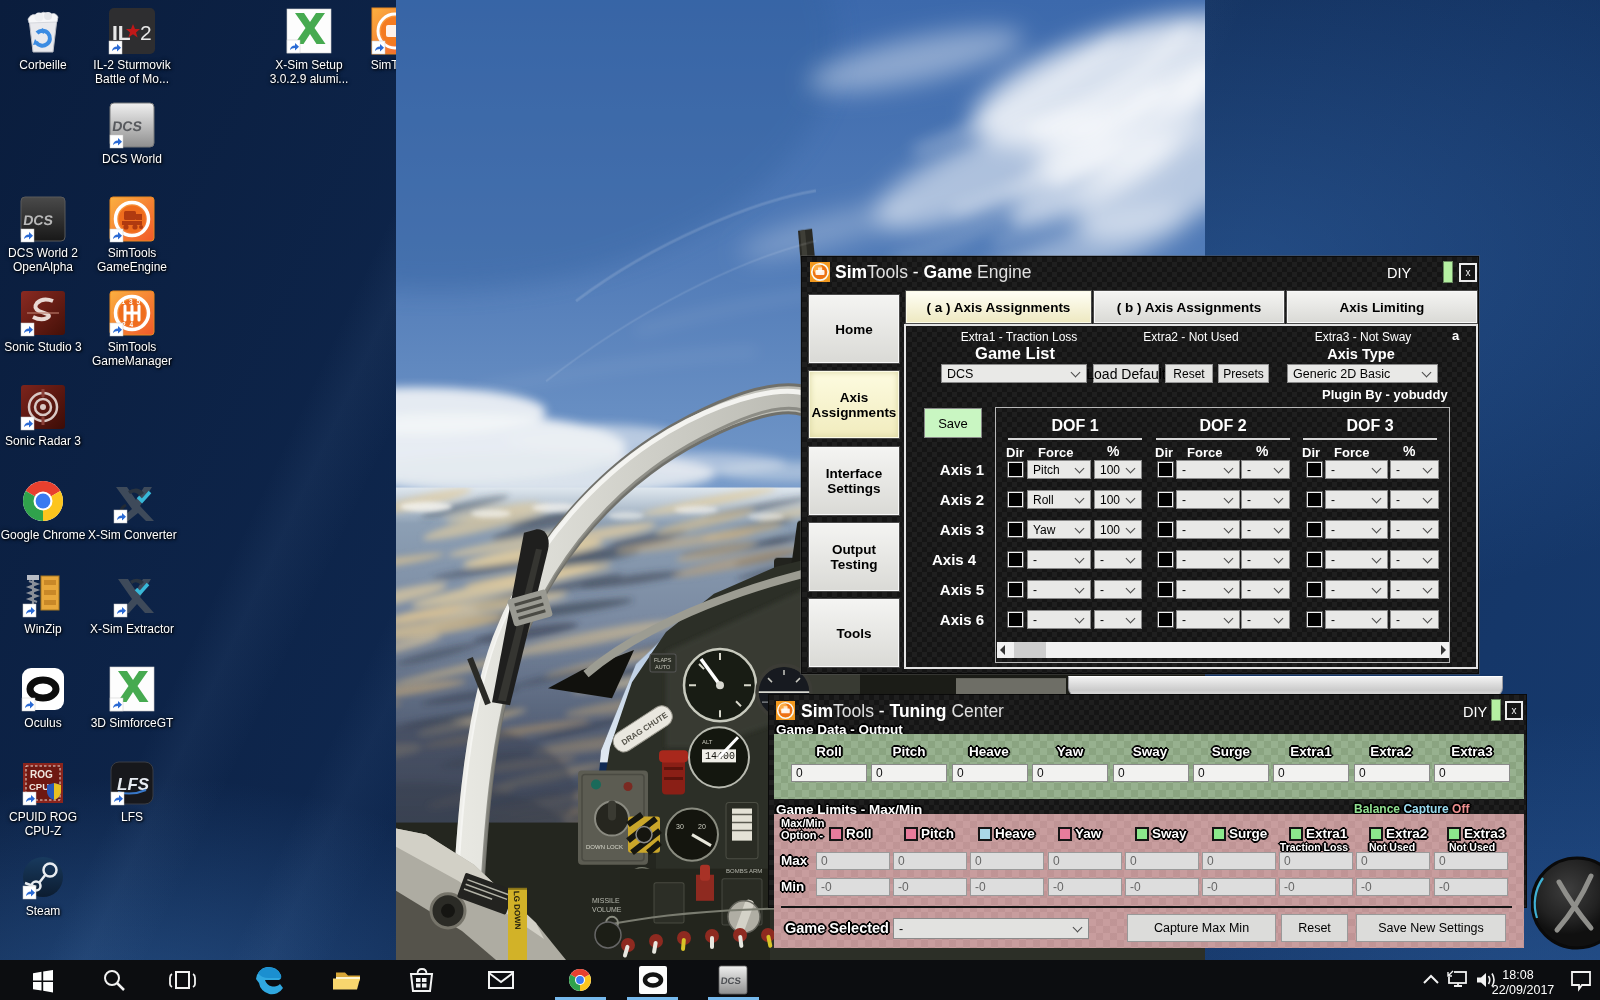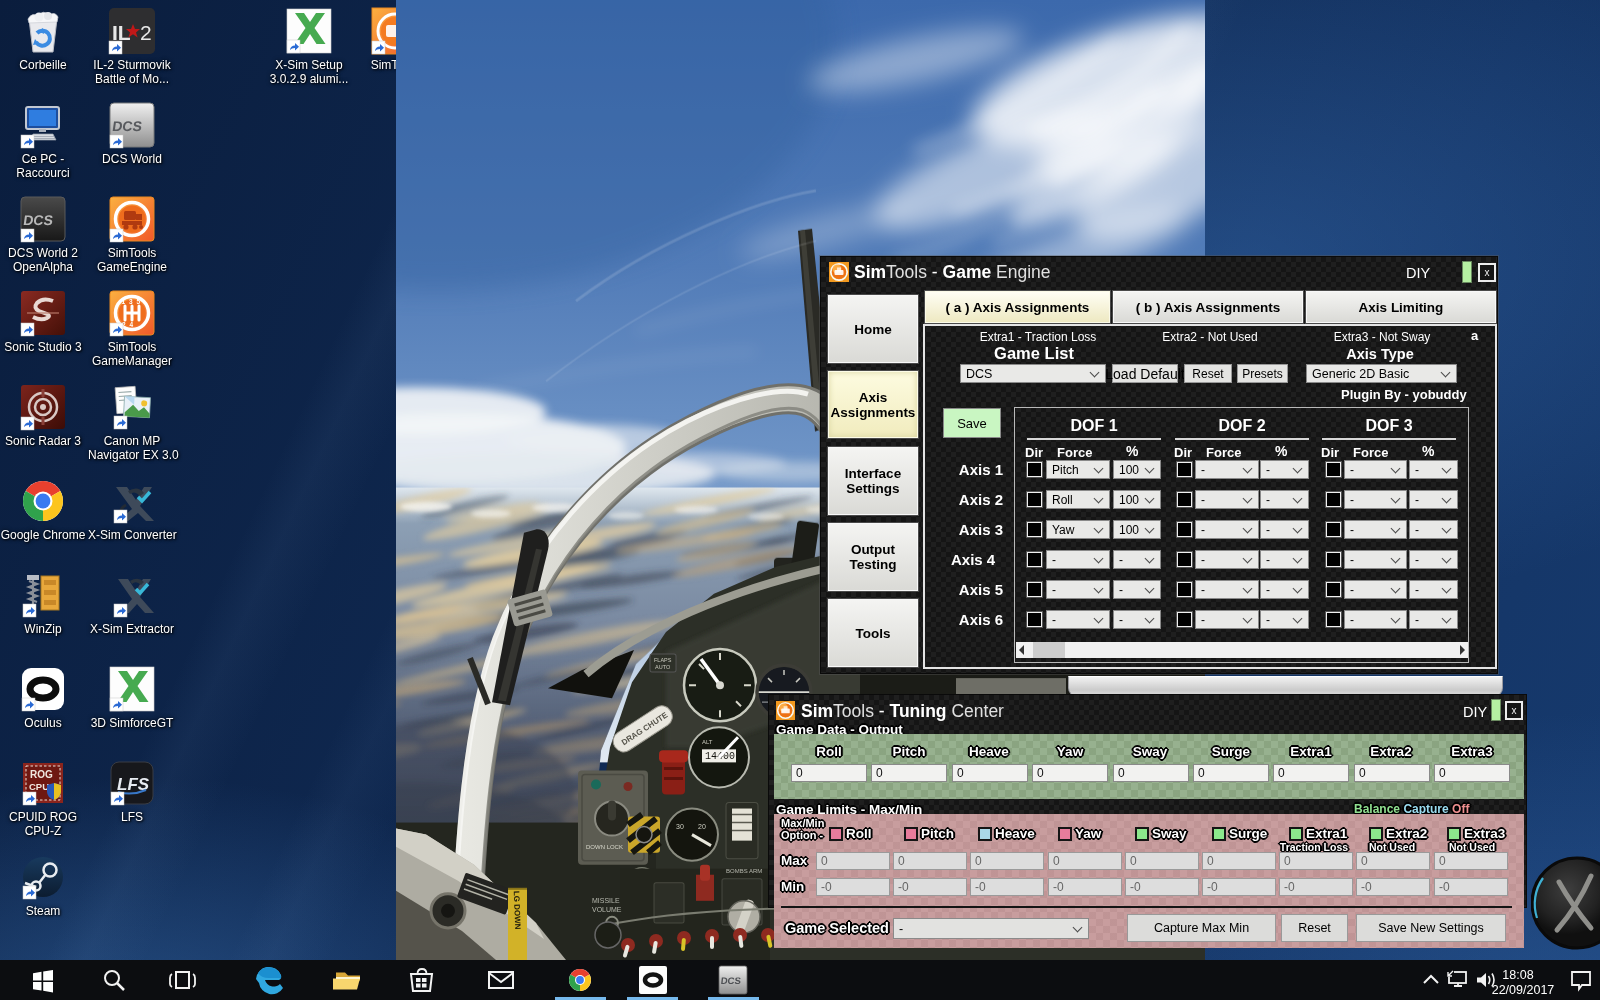--- a/index.html
+++ b/index.html
@@ -93,32 +93,20 @@
       <svg width="48" height="48" viewBox="0 0 48 48">
 <rect x="1" y="1" width="46" height="46" fill="url(#org)" stroke="#e88820" stroke-width="1"></rect>
 <circle cx="24" cy="24" r="17" fill="none" stroke="#fff" stroke-width="3"></circle>
 <circle cx="24" cy="24" r="14" fill="#f47b20"></circle>
 <rect x="15" y="18" width="18" height="12" rx="2" fill="#fff" opacity="0.9"></rect>
 <use href="#badge" x="1" y="34"></use>
 </svg>
       <div class="cap">SimTools</div>
     </div>
 
-<div class="ic" style="left:-1px;top:101px">
-      <svg width="48" height="48" viewBox="0 0 48 48">
-<rect x="7" y="6" width="33" height="22" rx="2" fill="#1d4e9e" stroke="#c2c8d2" stroke-width="2"></rect>
-<rect x="10" y="9" width="27" height="16" fill="#2f7de0"></rect>
-<rect x="20" y="28" width="7" height="3" fill="#aab2be"></rect>
-<path d="M14,33 l20,0 3,6 -26,0z" fill="#d8dce2"></path>
-<path d="M14,33 l20,0 3,6 -26,0z" fill="none" stroke="#9aa2ae" stroke-width="0.7"></path>
-<path d="M14,35.5 l21,0 M13,37.5 l23,0" stroke="#9aa2ae" stroke-width="0.8"></path>
-<use href="#badge" x="2" y="34"></use>
-</svg>
-      <div class="cap">Ce PC -<br>Raccourci</div>
-    </div>
 
 <div class="ic" style="left:88px;top:101px">
       <svg width="48" height="48" viewBox="0 0 48 48">
 <rect x="2" y="2" width="44" height="44" rx="4" fill="url(#gry)" stroke="#77787a" stroke-width="1"></rect>
 <text x="8" y="30" font-family="Liberation Sans" font-size="14" font-weight="bold" fill="#585a5e" transform="skewX(-8)">DCS</text>
 <use href="#badge" x="2" y="34"></use>
 </svg>
       <div class="cap">DCS World</div>
     </div>
 
@@ -190,32 +178,20 @@
 <rect x="2" y="2" width="44" height="44" rx="3" fill="url(#sr3)"></rect>
 <circle cx="24" cy="24" r="14" fill="none" stroke="#d8c8c4" stroke-width="2.5"></circle>
 <circle cx="24" cy="24" r="8" fill="none" stroke="#d8c8c4" stroke-width="2.5"></circle>
 <circle cx="24" cy="24" r="3" fill="#d8c8c4"></circle>
 <path d="M24,6 l0,8 M24,34 l0,8" stroke="#8a4038" stroke-width="3"></path>
 <use href="#badge" x="2" y="34"></use>
 </svg>
       <div class="cap">Sonic Radar 3</div>
     </div>
 
-<div class="ic" style="left:88px;top:383px">
-      <svg width="48" height="48" viewBox="0 0 48 48">
-<rect x="8" y="4" width="20" height="26" fill="#fdfdfd" stroke="#b8b8b8" stroke-width="0.8" transform="rotate(-4 18 17)"></rect>
-<path d="M11,9 l13,0 M11,13 l13,0 M11,17 l8,0" stroke="#9aa" stroke-width="1.2" transform="rotate(-4 18 17)"></path>
-<rect x="16" y="14" width="26" height="20" fill="#e8f0f8" stroke="#8aa" stroke-width="0.8" transform="rotate(3 29 24)"></rect>
-<path d="M17,30 l8,-8 6,6 5,-4 6,6 0,4 -25,0z" fill="#4a9a4a" transform="rotate(3 29 24)"></path>
-<circle cx="36" cy="20" r="3" fill="#f0c030" transform="rotate(3 29 24)"></circle>
-<path d="M16,14 l10,0 0,8z" fill="#b8d8f0" transform="rotate(3 29 24)"></path>
-<use href="#badge" x="6" y="33"></use>
-</svg>
-      <div class="cap">Canon MP<br>Navigator EX 3.0</div>
-    </div>
 
 <div class="ic" style="left:-1px;top:477px">
       <svg width="48" height="48" viewBox="0 0 48 48">
 <circle cx="24" cy="24" r="20" fill="#fff"></circle>
 <path d="M24,24 L6.7,14 A20,20 0 0 1 41.3,14 z" fill="#e8402e"></path>
 <path d="M24,24 L24,44 A20,20 0 0 1 6.7,14 z" fill="#30a24c"></path>
 <path d="M24,24 L41.3,14 A20,20 0 0 1 24,44 z" fill="#fcc51e"></path>
 <circle cx="24" cy="24" r="9.5" fill="#fff"></circle>
 <circle cx="24" cy="24" r="7.4" fill="#3a7af0"></circle>
 </svg>
@@ -626,21 +602,21 @@
 
 <rect x="464" y="658" width="345" height="132" fill="#1b1c17"></rect>
 <rect x="560" y="676" width="110" height="20" fill="#6e6e66"></rect>
 <circle cx="700" cy="684" r="4" fill="#3aa83a"></circle>
       <circle cx="714" cy="686" r="3" fill="#2a8a3a"></circle>
 <rect x="476" y="700" width="80" height="40" fill="#26281f"></rect>
 </svg>
 
 <div id="graybar" style="position:absolute;left:1068px;top:676px;width:435px;height:21px;background:linear-gradient(#f2f2f2 0%,#d8d8d8 45%,#cacaca 70%,#dcdcdc 100%);border-radius:0 0 9px 9px;border:1px solid #9a9aa0;border-top:1px solid #fff"></div>
 
-<div id="ge" class="carbon" style="position:absolute;left:820px;top:256px;width:678px;height:418px;color:#fff;border:1px solid #0a0a0a;box-shadow:0 0 0 1px rgba(90,90,90,.4)">
+<div id="ge" class="carbon" style="position:absolute;left:801px;top:256px;width:678px;height:418px;color:#fff;border:1px solid #0a0a0a;box-shadow:0 0 0 1px rgba(90,90,90,.4)">
  <svg style="position:absolute;left:8px;top:5px" width="20" height="20" viewBox="0 0 20 20">
         <rect width="20" height="20" fill="#f2991f"></rect>
         <circle cx="10" cy="10" r="8.2" fill="#f2991f" stroke="#f8f8f4" stroke-width="1.7"></circle>
         <circle cx="10" cy="10" r="7" fill="#ed7014"></circle>
         <circle cx="8" cy="7" r="4.5" fill="#ffb54d" opacity="0.85"></circle>
         <rect x="5.5" y="8" width="9" height="5" rx="1" fill="#fff" opacity="0.9"></rect>
         <rect x="8" y="5.5" width="4" height="4" fill="#fff" opacity="0.7"></rect>
       </svg>
  <div style="position:absolute;left:33px;top:5px;font-size:17.5px"><b>Sim</b><span style="color:#e0e0e0">Tools</span> - <b>Game</b> <span style="color:#e0e0e0">Engine</span></div>
  <div style="position:absolute;left:585px;top:8px;font-size:14.5px">DIY</div>

